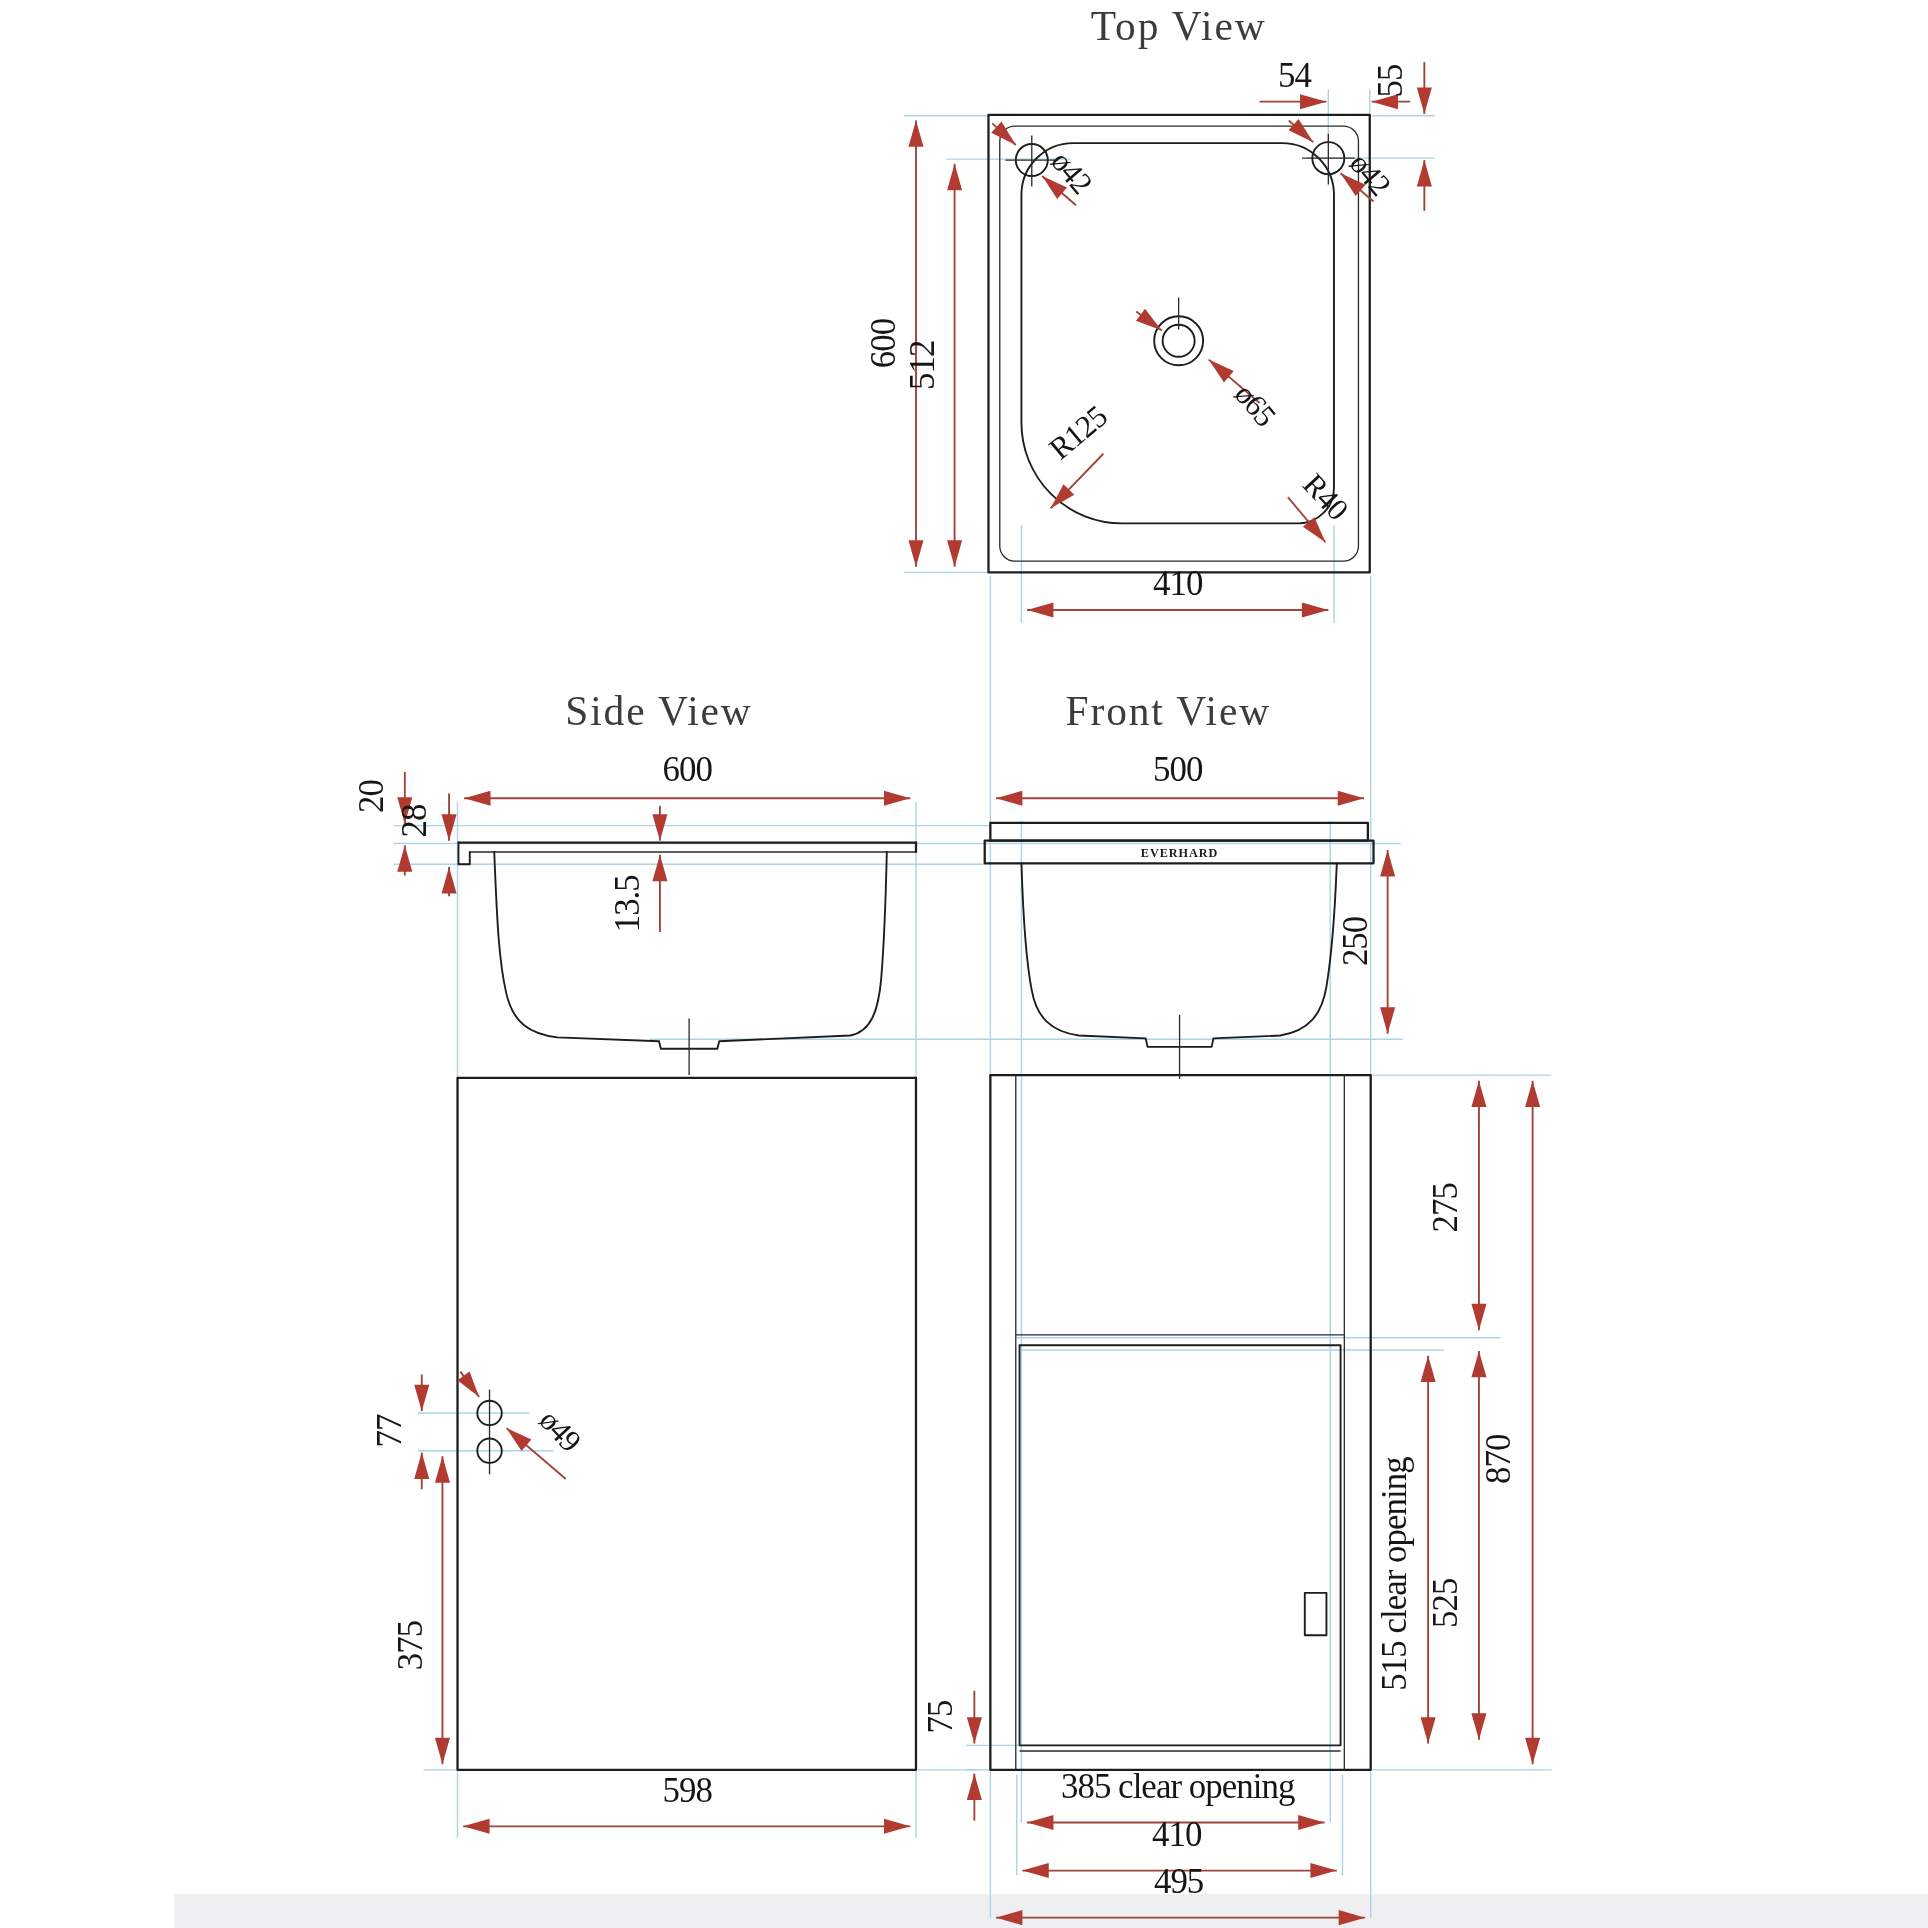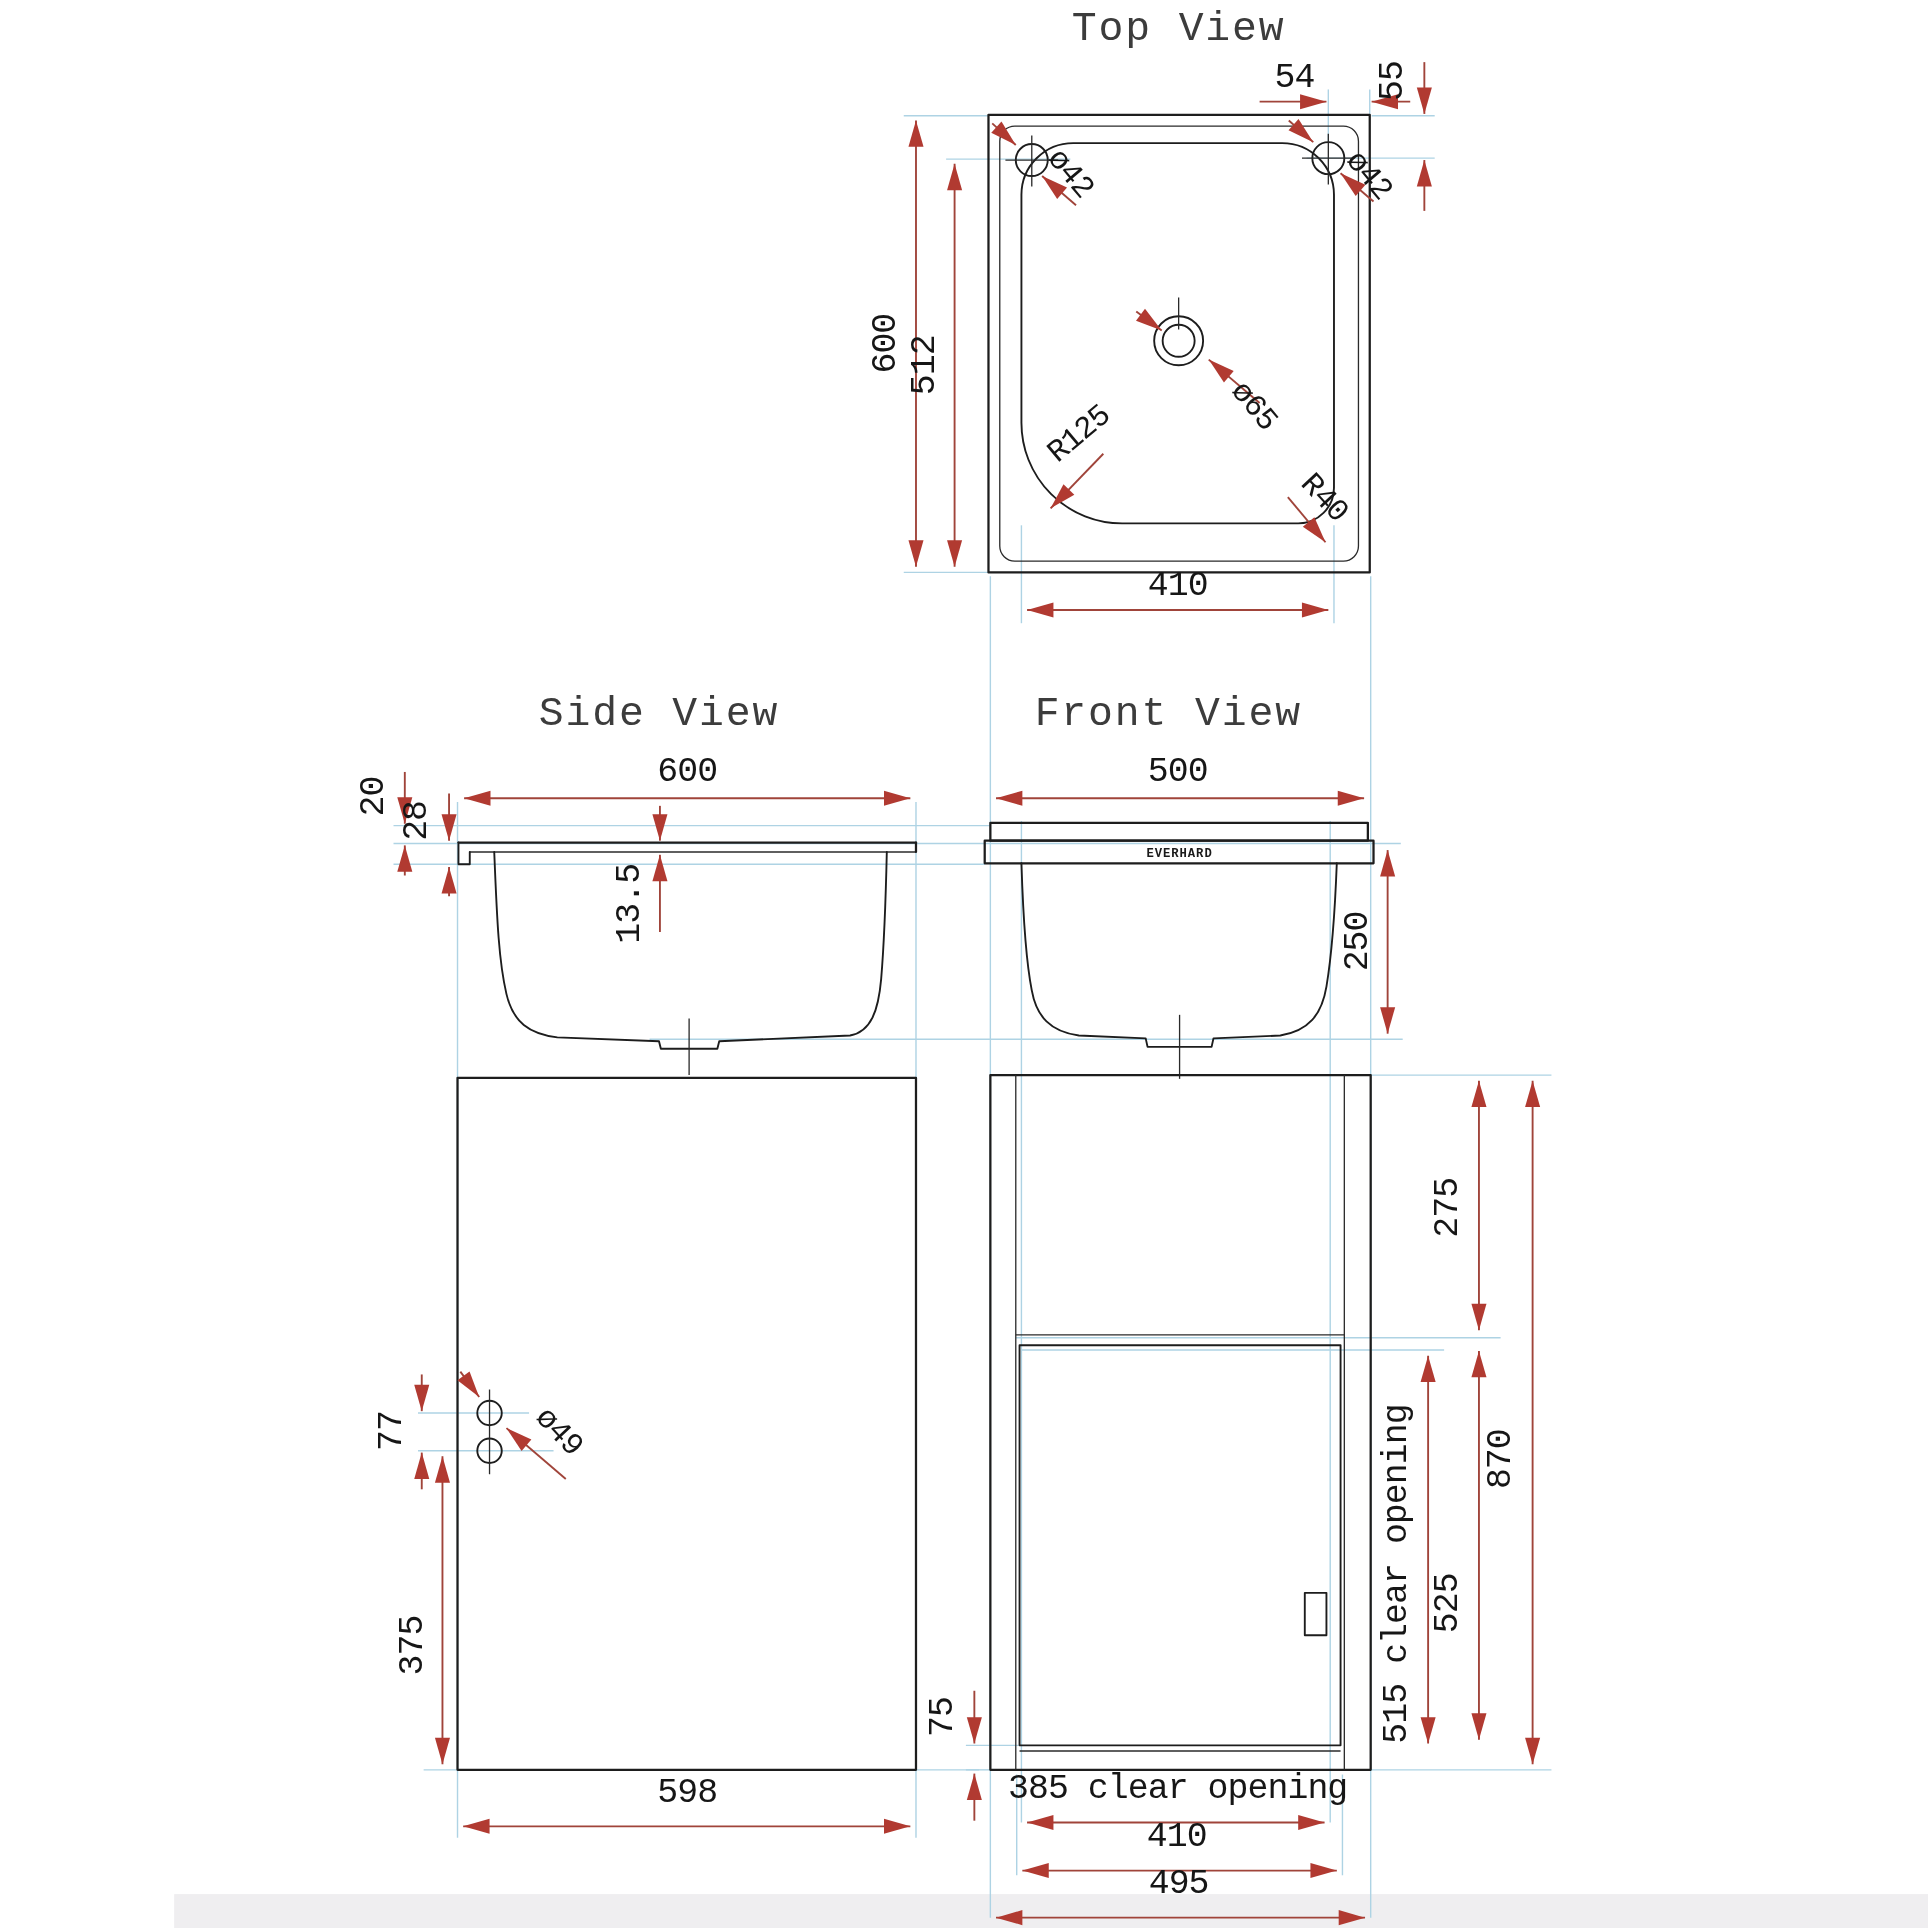--- a/index.html
+++ b/index.html
@@ -1,17 +1,17 @@
 <!DOCTYPE html>
 <html style="font-size:15px"><head>
 <meta charset="utf-8">
 <style>
   html,body{margin:0;padding:0;background:#ffffff;}
   .page{position:relative;width:1928px;height:1928px;background:#ffffff;overflow:hidden;
-        font-family:Liberation Mono, monospace;}
+        font-family:Liberation Serif, serif;}
   svg{display:block;}
   .outline{stroke:#1d1d1d;stroke-width:2.4;fill:none;stroke-linecap:round;stroke-linejoin:round;}
   .outline-thin{stroke:#2a2a2a;stroke-width:1.4;fill:none;}
   .ext{stroke:#aed3e4;stroke-width:1.5;fill:none;}
   .dim{stroke:#a0443a;stroke-width:2;fill:none;}
   .dimtext{fill:#161616;font-size:37px;letter-spacing:-1px;}
   .dimtext-small{fill:#161616;font-size:33px;letter-spacing:-1px;}
   .title{fill:#3c3c3c;font-size:44px;letter-spacing:2px;}
   .brandtext{fill:#1a1a1a;font-size:13px;font-weight:bold;letter-spacing:1px;}
   text{text-anchor:middle;}

